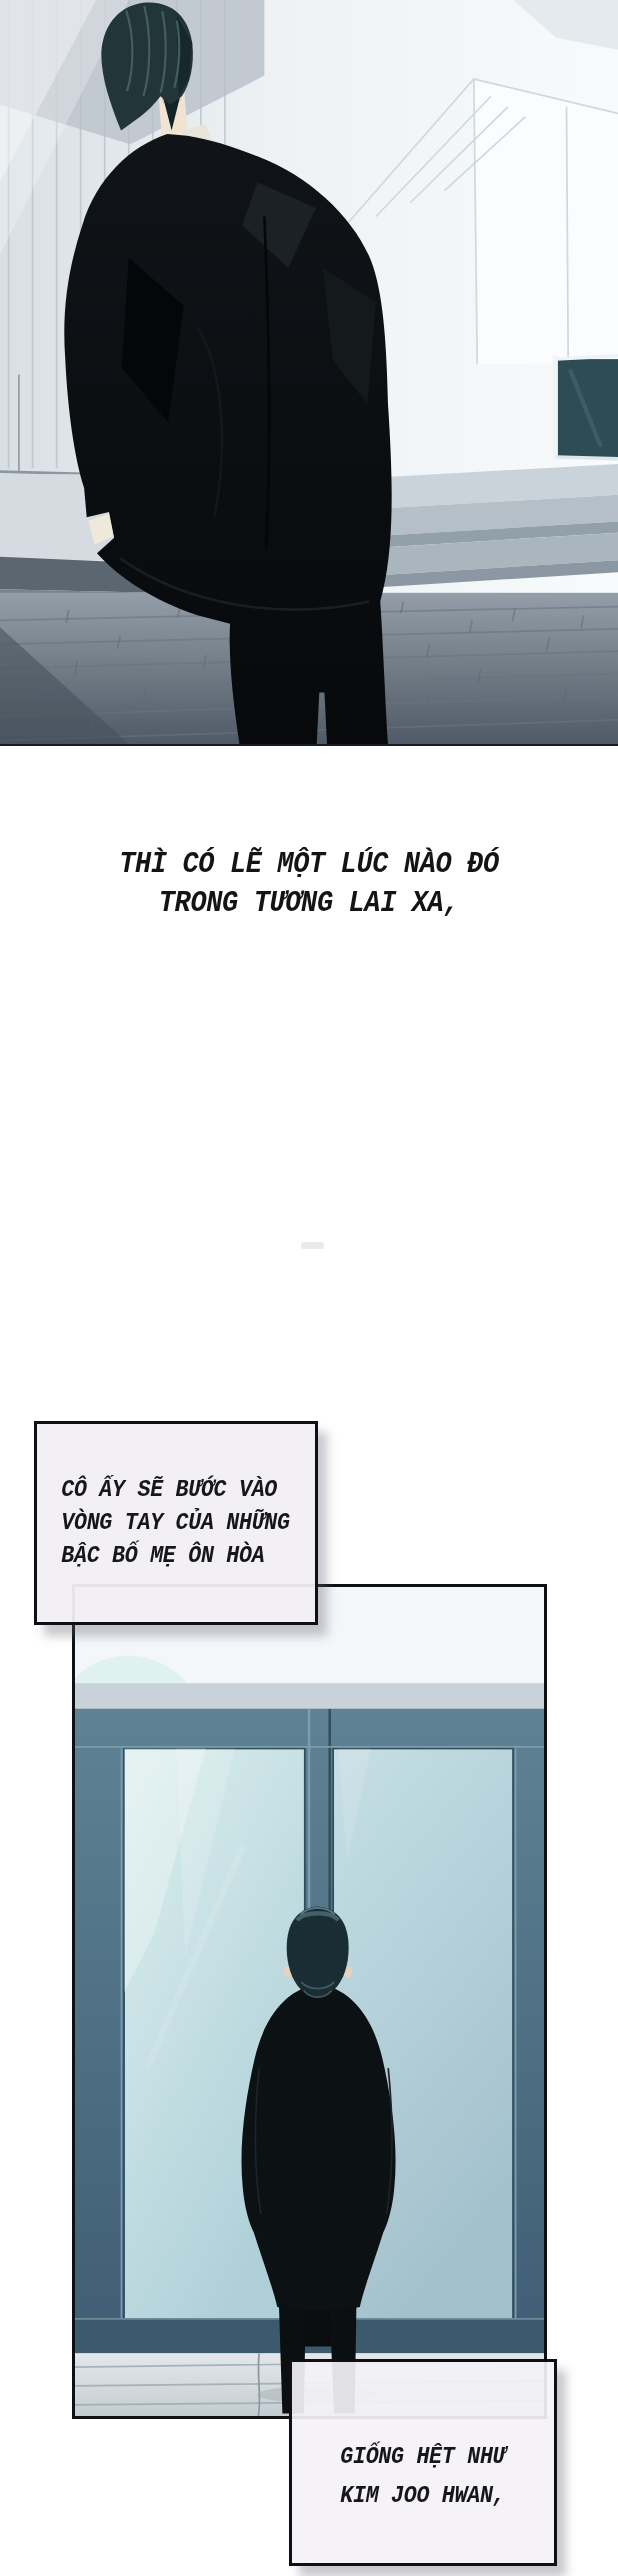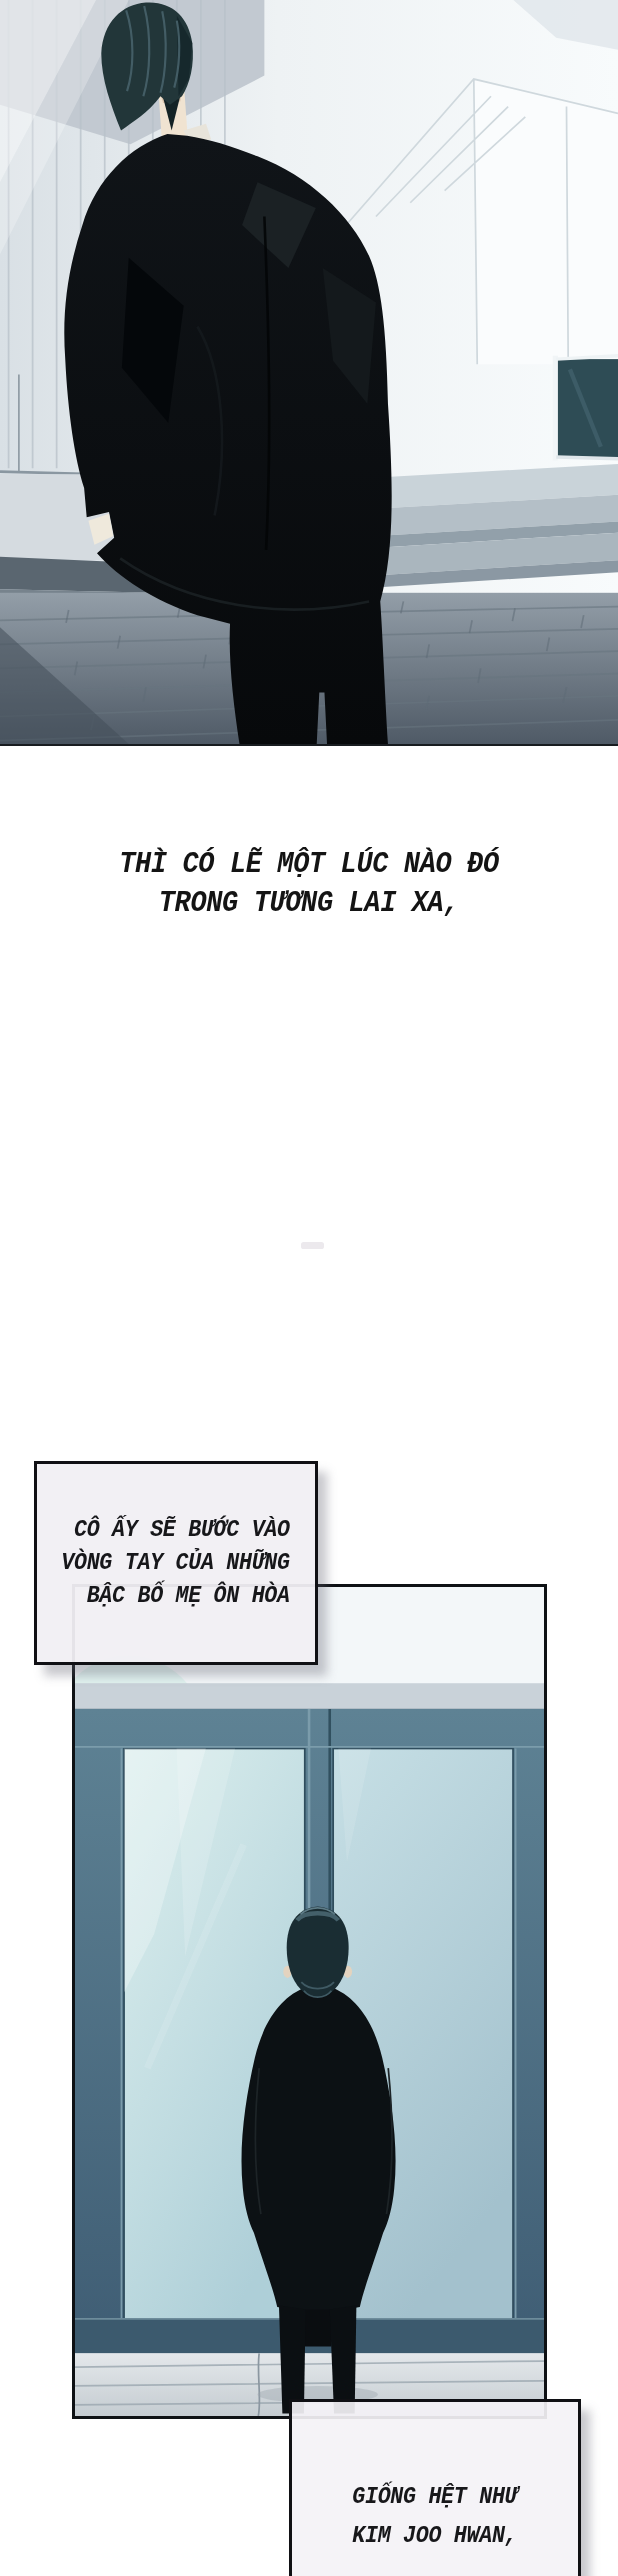--- a/index.html
+++ b/index.html
@@ -5,26 +5,26 @@
   html,body{margin:0;padding:0;background:#ffffff;}
   .page{position:relative;width:618px;height:2576px;background:#ffffff;overflow:hidden;
         font-family:Liberation Mono, monospace;}
   .panel{position:absolute;}
   .panel svg{display:block;width:100%;height:100%;}
   .narration{position:absolute;left:0;top:845px;width:618px;text-align:center;
              font-weight:700;font-style:italic;font-size:29px;line-height:39px;color:#141414;
              transform:scaleX(.93);transform-origin:50% 50%;letter-spacing:-0.4px;}
   .speech-box{position:absolute;box-sizing:border-box;border:3.4px solid #101014;
               display:flex;flex-direction:column;align-items:center;justify-content:center;
-              text-align:right;font-weight:700;font-style:italic;color:#17171a;
-              box-shadow:10.3px 11px 9.4px rgba(96,96,112,.35);margin-top:40px;}
+              text-align:left;font-weight:700;font-style:italic;color:#17171a;
+              box-shadow:10.3px 11px 9.4px rgba(96,96,112,.35);}
   .speech-box .inner{transform:scaleX(.94);transform-origin:50% 50%;letter-spacing:-0.3px;}
   .box-1{left:34px;top:1421px;width:284px;height:204px;background:rgba(241,239,243,.95);
          font-size:23px;line-height:33px;z-index:3;}
-  .box-2{left:289px;top:2359px;width:292px;height:207px;background:rgba(244,242,246,.92);
+  .box-2{left:289px;top:2359px;width:268px;height:207px;background:rgba(244,242,246,.92);
          font-size:23px;line-height:39px;z-index:3;padding-top:28px;}
   .panel-top{left:0;top:0;width:618px;height:744px;border-bottom:2.6px solid #181c20;z-index:1;}
   .panel-doors{left:72px;top:1584px;width:475px;height:835px;box-sizing:border-box;
                border:3.4px solid #0e1114;z-index:1;background:#f3f7f9;}
   .scene-dash{position:absolute;left:301px;top:1242px;width:23px;height:6.9px;
               background:#ece9ed;border-radius:2.6px;z-index:2;}
   .line{display:block;}
 </style>
 </head>
 <body>

